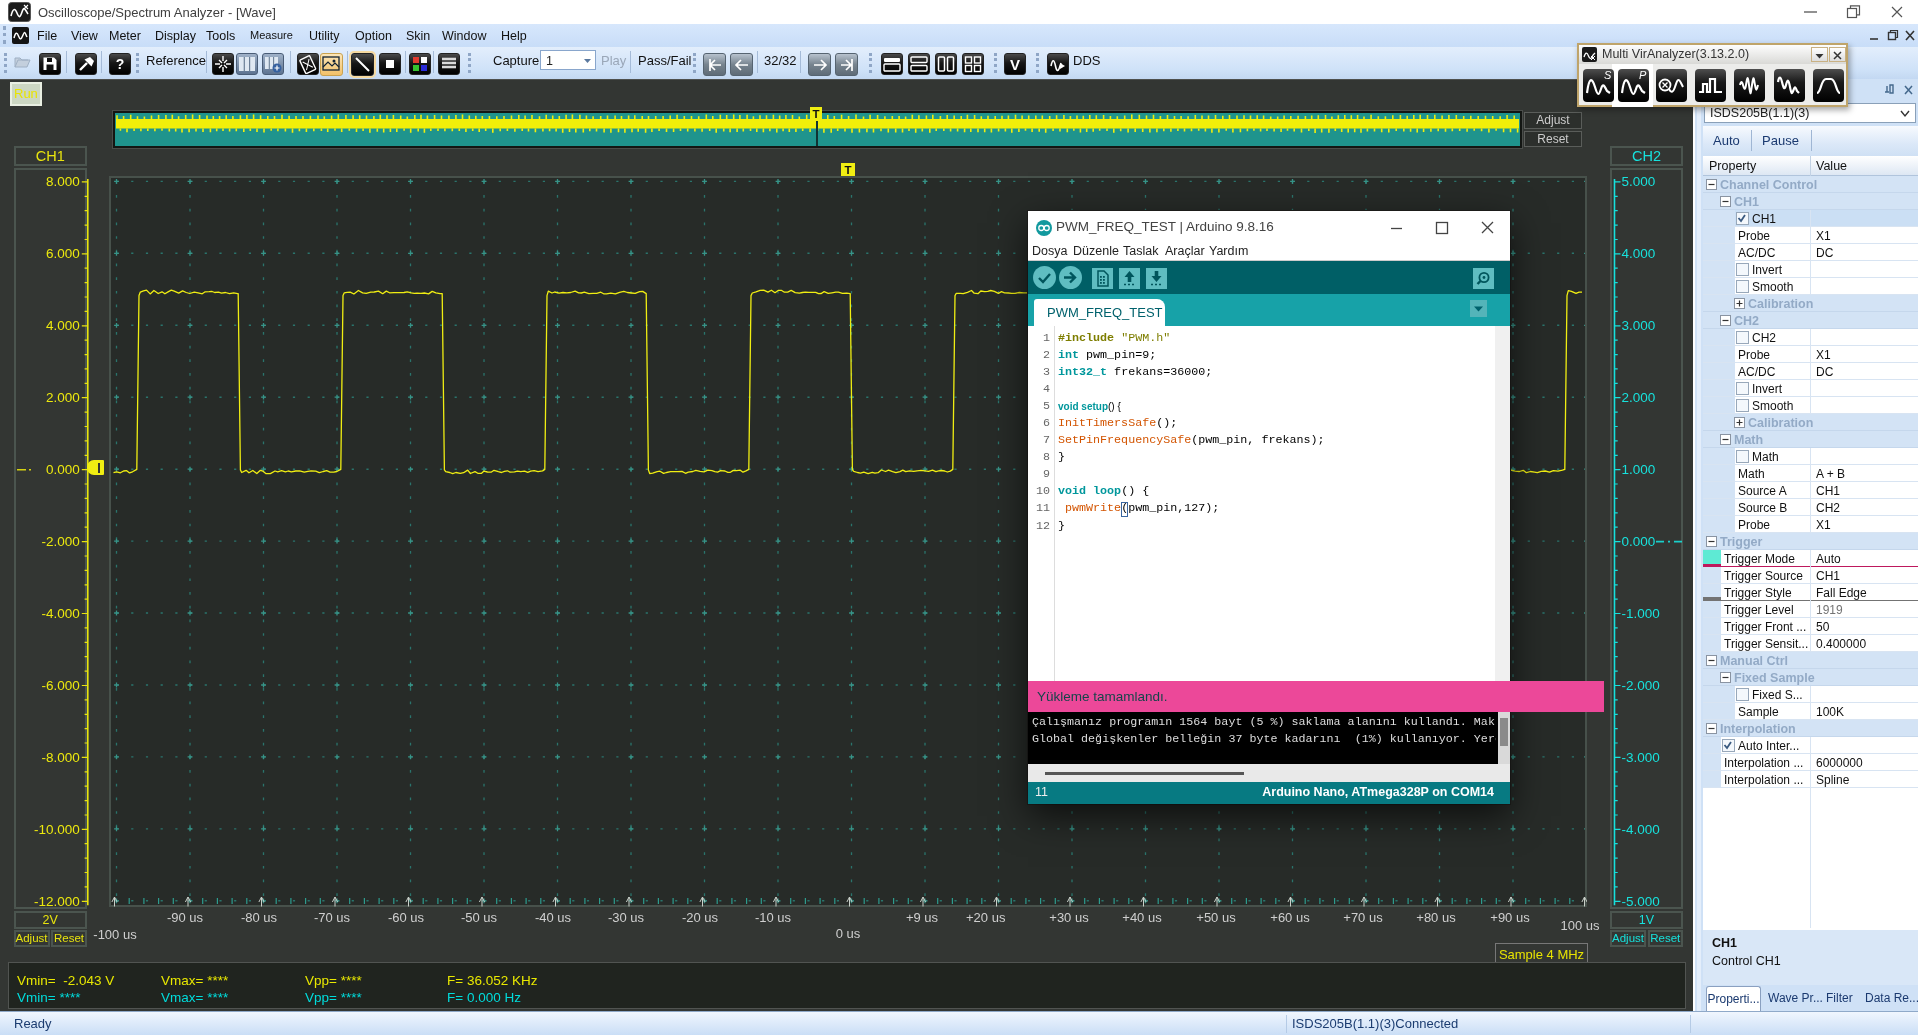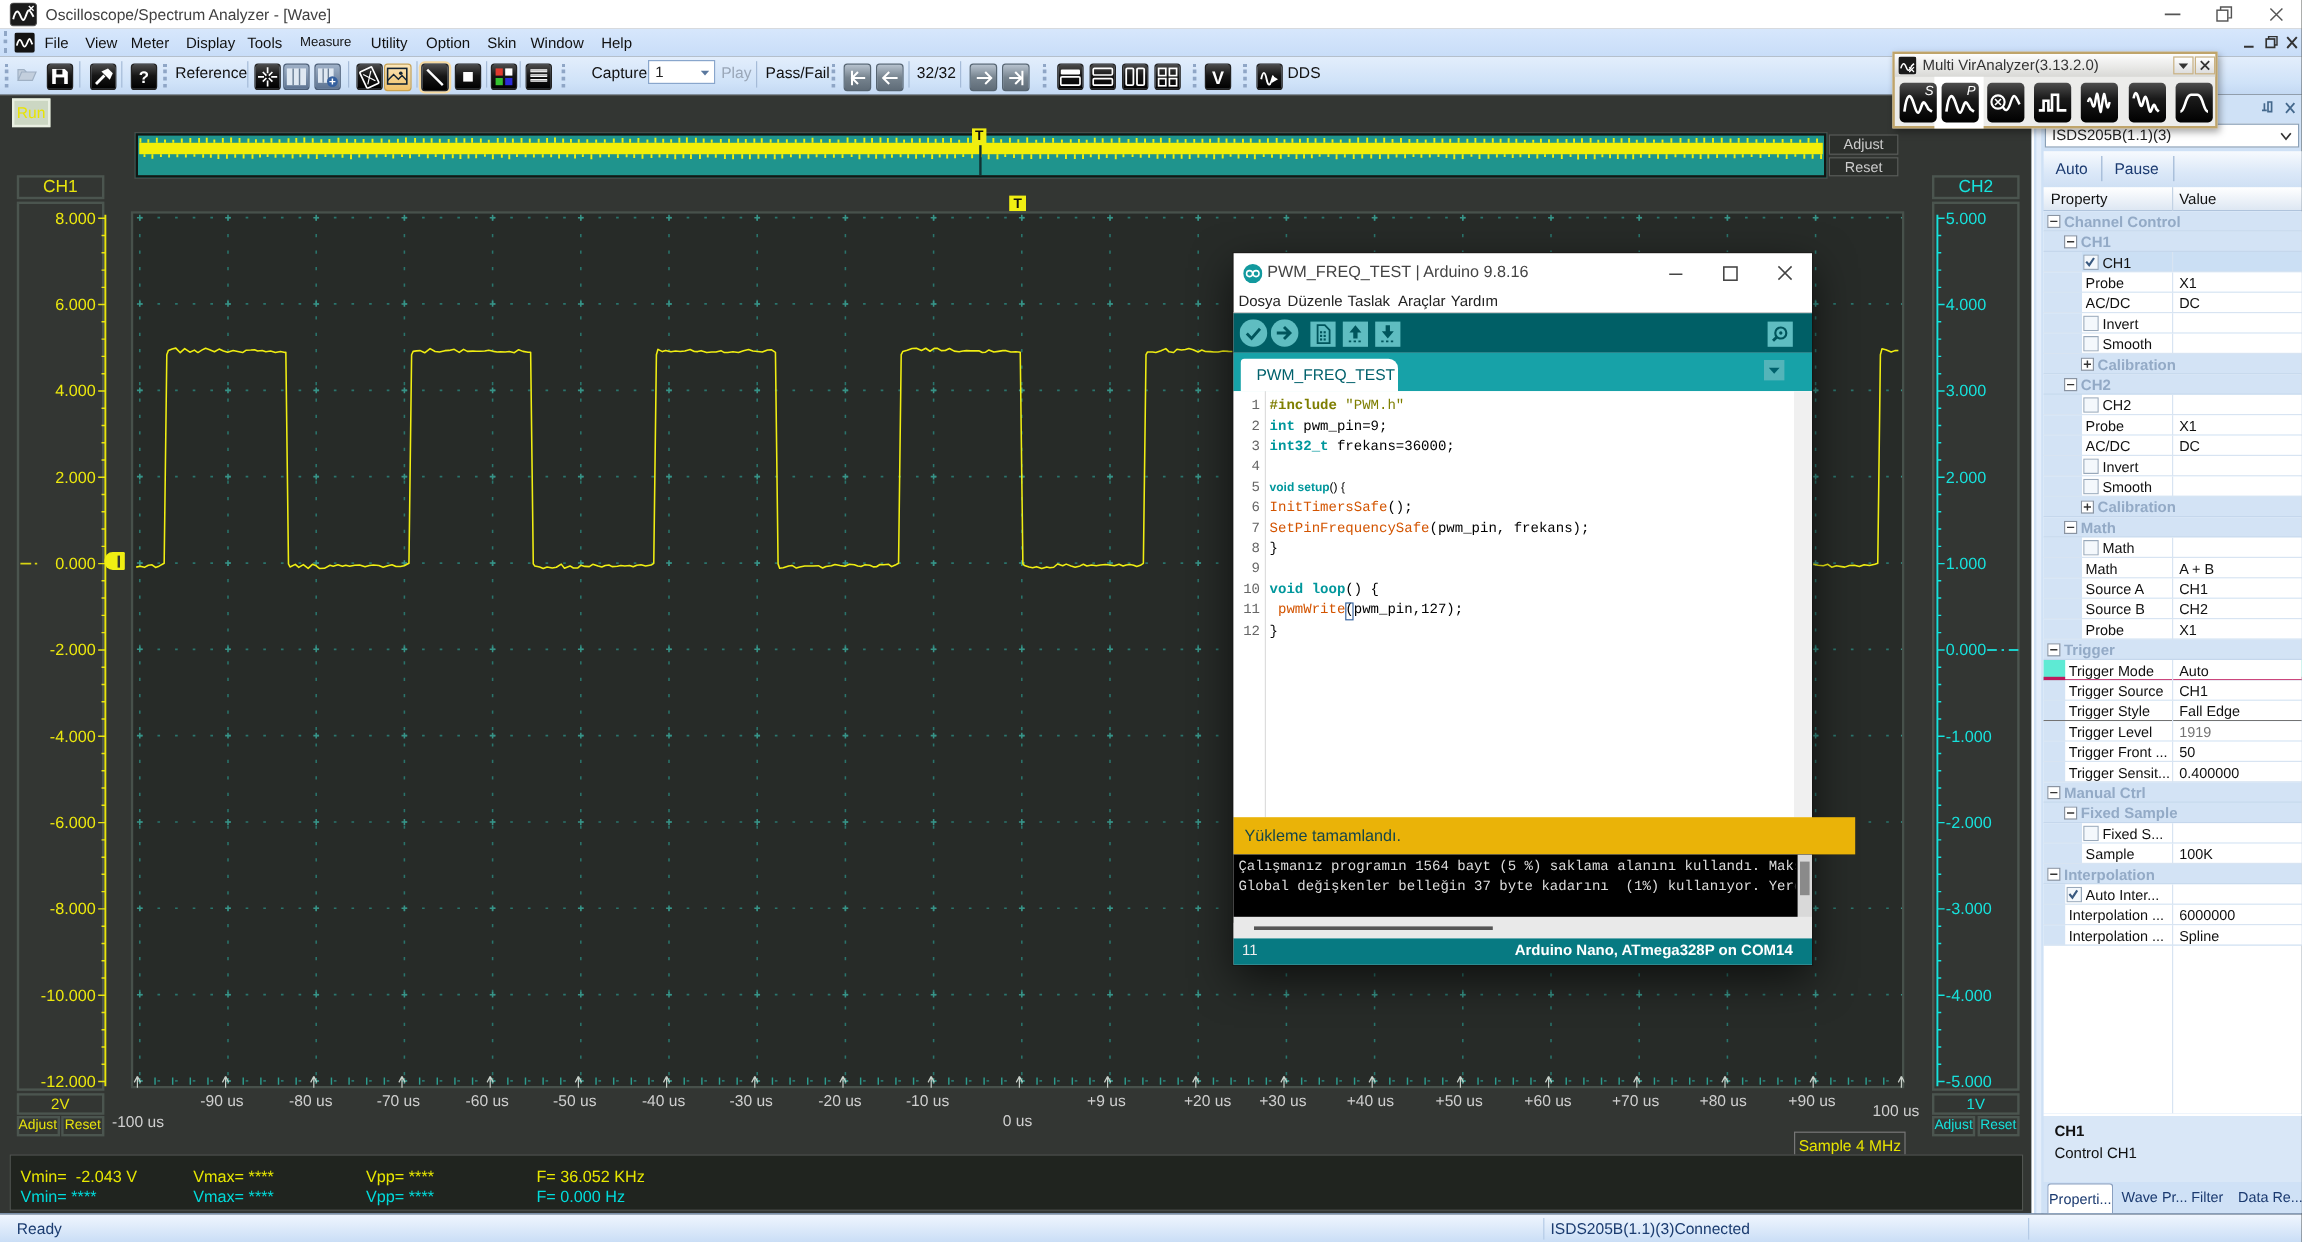--- a/index.html
+++ b/index.html
@@ -373,21 +373,21 @@
 <div class="abs" style="left:155px;top:910px;width:60px;text-align:center;font-size:13px;color:#cfcfcf">-90 us</div>
 <div class="abs" style="left:229px;top:910px;width:60px;text-align:center;font-size:13px;color:#cfcfcf">-80 us</div>
 <div class="abs" style="left:302px;top:910px;width:60px;text-align:center;font-size:13px;color:#cfcfcf">-70 us</div>
 <div class="abs" style="left:376px;top:910px;width:60px;text-align:center;font-size:13px;color:#cfcfcf">-60 us</div>
 <div class="abs" style="left:449px;top:910px;width:60px;text-align:center;font-size:13px;color:#cfcfcf">-50 us</div>
 <div class="abs" style="left:523px;top:910px;width:60px;text-align:center;font-size:13px;color:#cfcfcf">-40 us</div>
 <div class="abs" style="left:596px;top:910px;width:60px;text-align:center;font-size:13px;color:#cfcfcf">-30 us</div>
 <div class="abs" style="left:670px;top:910px;width:60px;text-align:center;font-size:13px;color:#cfcfcf">-20 us</div>
 <div class="abs" style="left:743px;top:910px;width:60px;text-align:center;font-size:13px;color:#cfcfcf">-10 us</div>
 <div class="abs" style="left:892px;top:910px;width:60px;text-align:center;font-size:13px;color:#cfcfcf">+9 us</div>
-<div class="abs" style="left:966px;top:910px;width:60px;text-align:right;font-size:13px;color:#cfcfcf">+20 us</div>
+<div class="abs" style="left:966px;top:910px;width:60px;text-align:left;font-size:13px;color:#cfcfcf">+20 us</div>
 <div class="abs" style="left:1039px;top:910px;width:60px;text-align:center;font-size:13px;color:#cfcfcf">+30 us</div>
 <div class="abs" style="left:1112px;top:910px;width:60px;text-align:center;font-size:13px;color:#cfcfcf">+40 us</div>
 <div class="abs" style="left:1186px;top:910px;width:60px;text-align:center;font-size:13px;color:#cfcfcf">+50 us</div>
 <div class="abs" style="left:1260px;top:910px;width:60px;text-align:center;font-size:13px;color:#cfcfcf">+60 us</div>
 <div class="abs" style="left:1333px;top:910px;width:60px;text-align:center;font-size:13px;color:#cfcfcf">+70 us</div>
 <div class="abs" style="left:1406px;top:910px;width:60px;text-align:center;font-size:13px;color:#cfcfcf">+80 us</div>
 <div class="abs" style="left:1480px;top:910px;width:60px;text-align:center;font-size:13px;color:#cfcfcf">+90 us</div>
 <div class="abs" style="left:85px;top:927px;width:60px;text-align:center;font-size:13px;color:#cfcfcf">-100 us</div>
 <div class="abs" style="left:818px;top:926px;width:60px;text-align:center;font-size:13px;color:#cfcfcf">0 us</div>
 <div class="abs" style="left:1550px;top:918px;width:60px;text-align:center;font-size:13px;color:#cfcfcf">100 us</div>
@@ -586,21 +586,21 @@
     <div class="abs" style="left:107px;top:0;width:1px;height:17.0px;background:#d8e4f2"></div>
     <div class="abs" style="left:21px;top:1.5px;font-size:12px;color:#111;white-space:nowrap;overflow:hidden;width:85px">Trigger Mode</div>
     <div class="abs" style="left:113px;top:1.5px;font-size:12px;color:#111">Auto</div>
   </div>
 <div class="abs" style="left:1703px;top:567.0px;width:215px;height:17.0px;background:#d3e3f5;border-bottom:1px solid #d8e4f2">
     <div class="abs" style="left:18px;top:0;width:197px;height:16.0px;background:#fff"></div>
     <div class="abs" style="left:107px;top:0;width:1px;height:17.0px;background:#d8e4f2"></div>
     <div class="abs" style="left:21px;top:1.5px;font-size:12px;color:#111;white-space:nowrap;overflow:hidden;width:85px">Trigger Source</div>
     <div class="abs" style="left:113px;top:1.5px;font-size:12px;color:#111">CH1</div>
   </div>
-<div class="abs" style="left:1703px;top:584.0px;width:215px;height:17.0px;background:#d3e3f5;border-bottom:1px solid #737373">
+<div class="abs" style="left:1703px;top:584.0px;width:215px;height:17.0px;background:#d3e3f5;border-bottom:4px solid #737373">
     <div class="abs" style="left:18px;top:0;width:197px;height:16.0px;background:#fff"></div>
     <div class="abs" style="left:107px;top:0;width:1px;height:17.0px;background:#d8e4f2"></div>
     <div class="abs" style="left:21px;top:1.5px;font-size:12px;color:#111;white-space:nowrap;overflow:hidden;width:85px">Trigger Style</div>
     <div class="abs" style="left:113px;top:1.5px;font-size:12px;color:#111">Fall Edge</div>
   </div>
 <div class="abs" style="left:1703px;top:601.0px;width:215px;height:17.0px;background:#d3e3f5;border-bottom:1px solid #d8e4f2">
     <div class="abs" style="left:18px;top:0;width:197px;height:16.0px;background:#fff"></div>
     <div class="abs" style="left:107px;top:0;width:1px;height:17.0px;background:#d8e4f2"></div>
     <div class="abs" style="left:21px;top:1.5px;font-size:12px;color:#111;white-space:nowrap;overflow:hidden;width:85px">Trigger Level</div>
     <div class="abs" style="left:113px;top:1.5px;font-size:12px;color:#737373">1919</div>
@@ -767,21 +767,21 @@
     <div class="abs" style="left:0;top:238.2px;width:22px;text-align:right;font-family:'Liberation Mono',monospace;font-size:11.7px;color:#666;height:17px;line-height:17px">8</div>
     <div class="abs" style="left:30px;top:238.2px;font-family:'Liberation Mono',monospace;font-size:11.7px;height:17px;line-height:17px;color:#000;white-space:pre">}</div>
     <div class="abs" style="left:0;top:255.3px;width:22px;text-align:right;font-family:'Liberation Mono',monospace;font-size:11.7px;color:#666;height:17px;line-height:17px">9</div>
     <div class="abs" style="left:0;top:272.3px;width:22px;text-align:right;font-family:'Liberation Mono',monospace;font-size:11.7px;color:#666;height:17px;line-height:17px">10</div>
     <div class="abs" style="left:30px;top:272.3px;font-family:'Liberation Mono',monospace;font-size:11.7px;height:17px;line-height:17px;color:#000;white-space:pre"><t>void</t> <t>loop</t>() {</div>
     <div class="abs" style="left:0;top:289.4px;width:22px;text-align:right;font-family:'Liberation Mono',monospace;font-size:11.7px;color:#666;height:17px;line-height:17px">11</div>
     <div class="abs" style="left:30px;top:289.4px;font-family:'Liberation Mono',monospace;font-size:11.7px;height:17px;line-height:17px;color:#000;white-space:pre">&nbsp;<f>pwmWrite</f>(pwm_pin,127);</div>
     <div class="abs" style="left:0;top:306.5px;width:22px;text-align:right;font-family:'Liberation Mono',monospace;font-size:11.7px;color:#666;height:17px;line-height:17px">12</div>
     <div class="abs" style="left:30px;top:306.5px;font-family:'Liberation Mono',monospace;font-size:11.7px;height:17px;line-height:17px;color:#000;white-space:pre">}</div>
     <div class="abs" style="left:92.6px;top:290.5px;width:7.6px;height:15.5px;border:1.4px solid #3a66a0"></div>
-    <div class="abs" style="left:0;top:470px;width:518px;height:31px;background:#eab308">
+    <div class="abs" style="left:0;top:470px;width:576px;height:31px;background:#ec4899">
       <div class="abs" style="left:9px;top:8px;font-size:13.5px;color:#14454a">Yükleme tamamlandı.</div>
     </div>
     <div class="abs" style="left:0;top:501px;width:482px;height:57px;background:#000;overflow:hidden">
       <div class="abs" style="left:4px;top:3px;width:464px;font-family:'Liberation Mono',monospace;font-size:11.7px;color:#ddd;white-space:pre;overflow:hidden">Çalışmanız programın 1564 bayt (5 %) saklama alanını kullandı. Maksimum 30720 bayt.</div>
       <div class="abs" style="left:4px;top:20px;width:464px;font-family:'Liberation Mono',monospace;font-size:11.7px;color:#ddd;white-space:pre;overflow:hidden">Global değişkenler belleğin 37 byte kadarını  (1%) kullanıyor. Yerel değişkenler</div>
       <div class="abs" style="left:470px;top:0;width:12px;height:58px;background:#d9d9d9">
         <div class="abs" style="left:2px;top:6px;width:8px;height:28px;background:#8a8a8a"></div>
       </div>
     </div>
     <div class="abs" style="left:0;top:553px;width:482px;height:18px;background:#e9e9e9">

